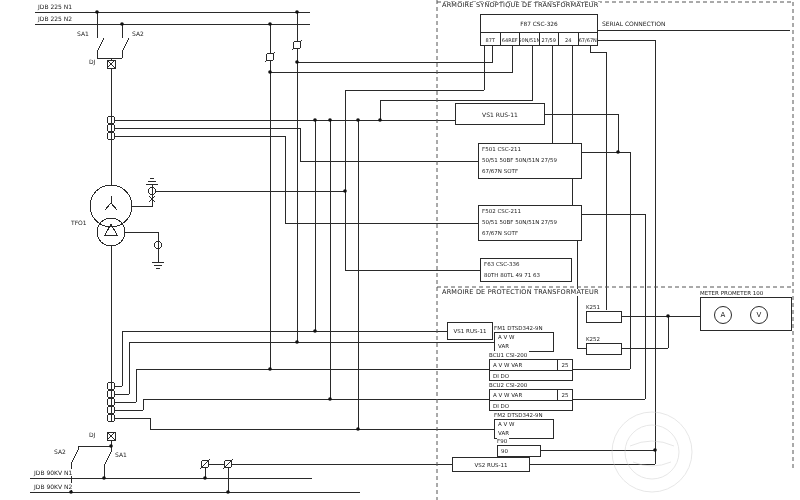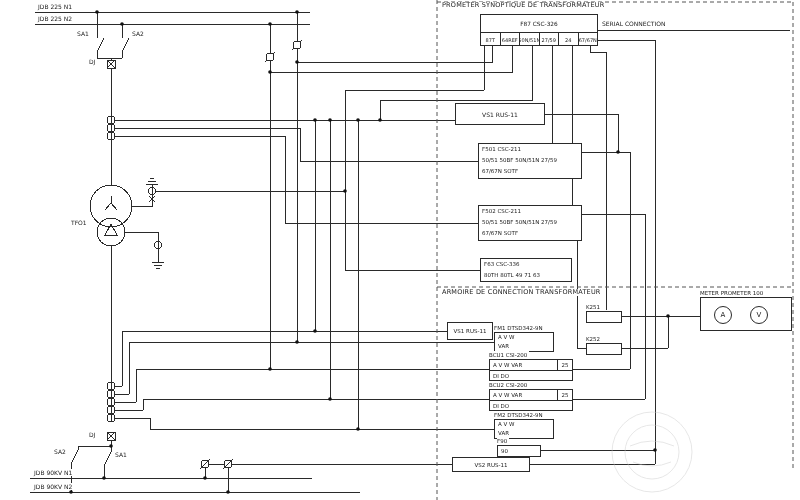--- a/index.html
+++ b/index.html
@@ -159,22 +159,22 @@
 <div class="lbl" style="left:33px;top:469px">JDB 90KV N1</div>
 <div class="lbl" style="left:33px;top:483px">JDB 90KV N2</div>
 <div class="lbl" style="left:76px;top:30px">SA1</div>
 <div class="lbl" style="left:131px;top:30px">SA2</div>
 <div class="lbl" style="left:88px;top:58px">DJ</div>
 <div class="lbl" style="left:70px;top:219px">TFO1</div>
 <div class="lbl" style="left:88px;top:431px">DJ</div>
 <div class="lbl" style="left:53px;top:448px">SA2</div>
 <div class="lbl" style="left:114px;top:451px">SA1</div>
 <div class="lbl" style="left:601px;top:20px">SERIAL CONNECTION</div>
-<div class="lbl cab" style="left:441px;top:2px">PROMETER SYNOPTIQUE DE TRANSFORMATEUR</div>
-<div class="lbl cab" style="left:441px;top:289px">ARMOIRE DE CONNECTION TRANSFORMATEUR</div>
+<div class="lbl cab" style="left:441px;top:2px">ARMOIRE SYNOPTIQUE DE TRANSFORMATEUR</div>
+<div class="lbl cab" style="left:441px;top:289px">ARMOIRE DE PROTECTION TRANSFORMATEUR</div>
 
 <div class="box" style="left:480px;top:14px;width:118px;height:32px">
   <div class="bt">F87 CSC-326</div>
   <div class="cells">
     <span>87T</span>
     <span>64REF</span>
     <span>50N/51N</span>
     <span>27/59</span>
     <span>24</span>
     <span>67/67N</span>

